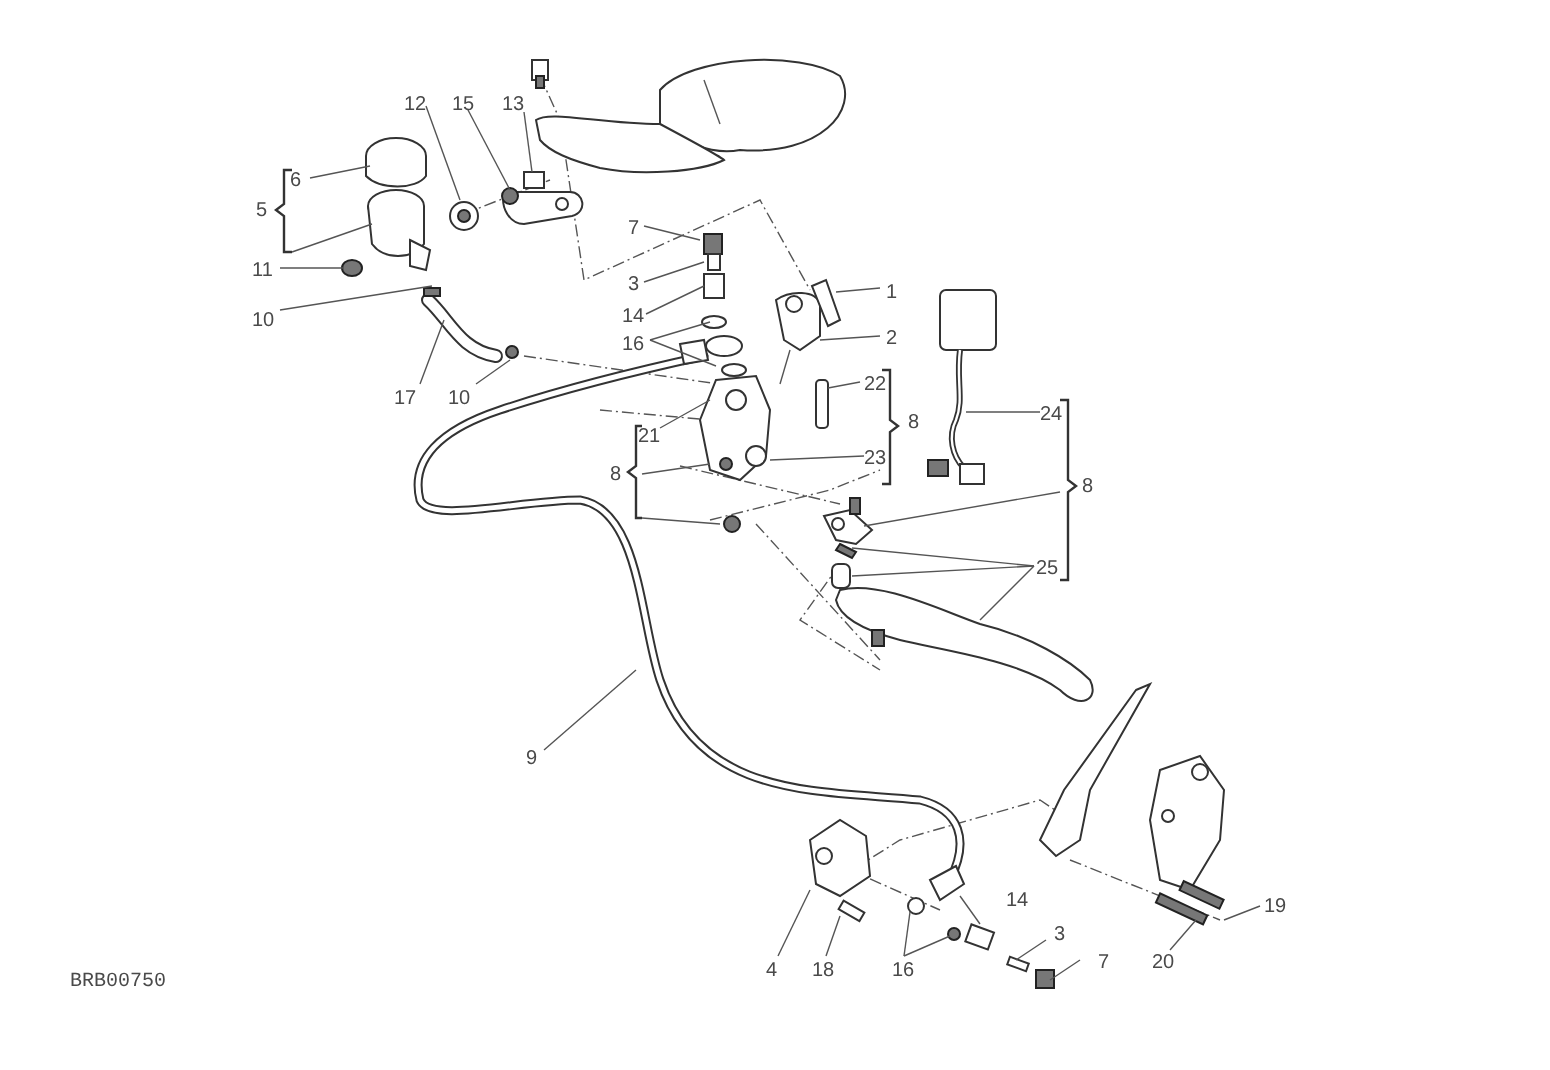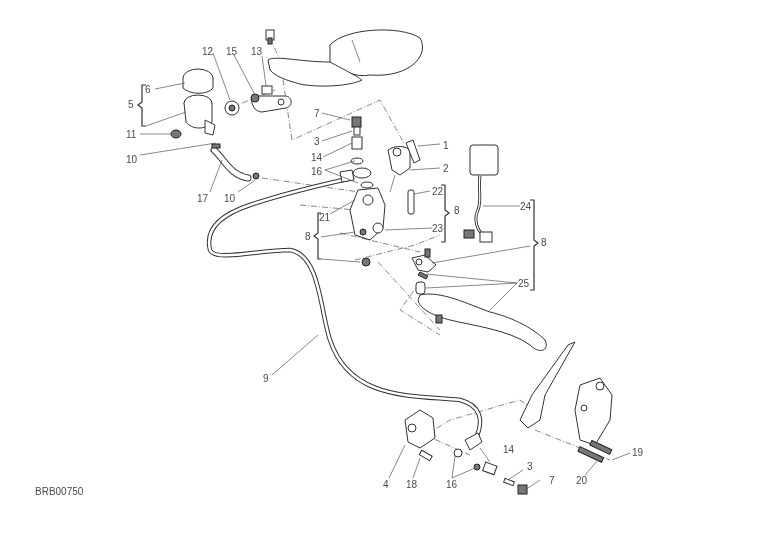--- a/index.html
+++ b/index.html
@@ -1,19 +1,19 @@
 <!DOCTYPE html>
 <html><head>
 <meta charset="utf-8">
 <style>
   html, body { margin:0; padding:0; background:#ffffff; }
   body { width:775px; height:535px; position:relative; overflow:hidden; font-family:"Liberation Sans", sans-serif; }
   #diagram { position:absolute; left:0; top:0; width:775px; height:535px; }
   .lbl { font-family:"Liberation Sans", sans-serif; font-size:10px; fill:#4a4a4a; }
-  .code { position:absolute; left:35px; top:486px; font-size:10px; color:#4a4a4a; font-family:Liberation Sans, sans-serif; }
+  .code { position:absolute; left:35px; top:486px; font-size:10px; color:#4a4a4a; font-family:Liberation Mono, monospace; }
   .ln { stroke:#555; stroke-width:0.7; fill:none; }
   .dash { stroke:#555; stroke-width:0.7; fill:none; stroke-dasharray:6 2 1 2; }
   .part { stroke:#333; stroke-width:1; fill:#fff; }
   .partd { stroke:#222; stroke-width:1; fill:#777; }
   .hose { stroke:#333; stroke-width:4.5; fill:none; stroke-linecap:round; }
   .hosei { stroke:#fff; stroke-width:2.5; fill:none; stroke-linecap:round; }
   .brk { stroke:#333; stroke-width:1.2; fill:none; }
 </style>
 </head>
 <body>

